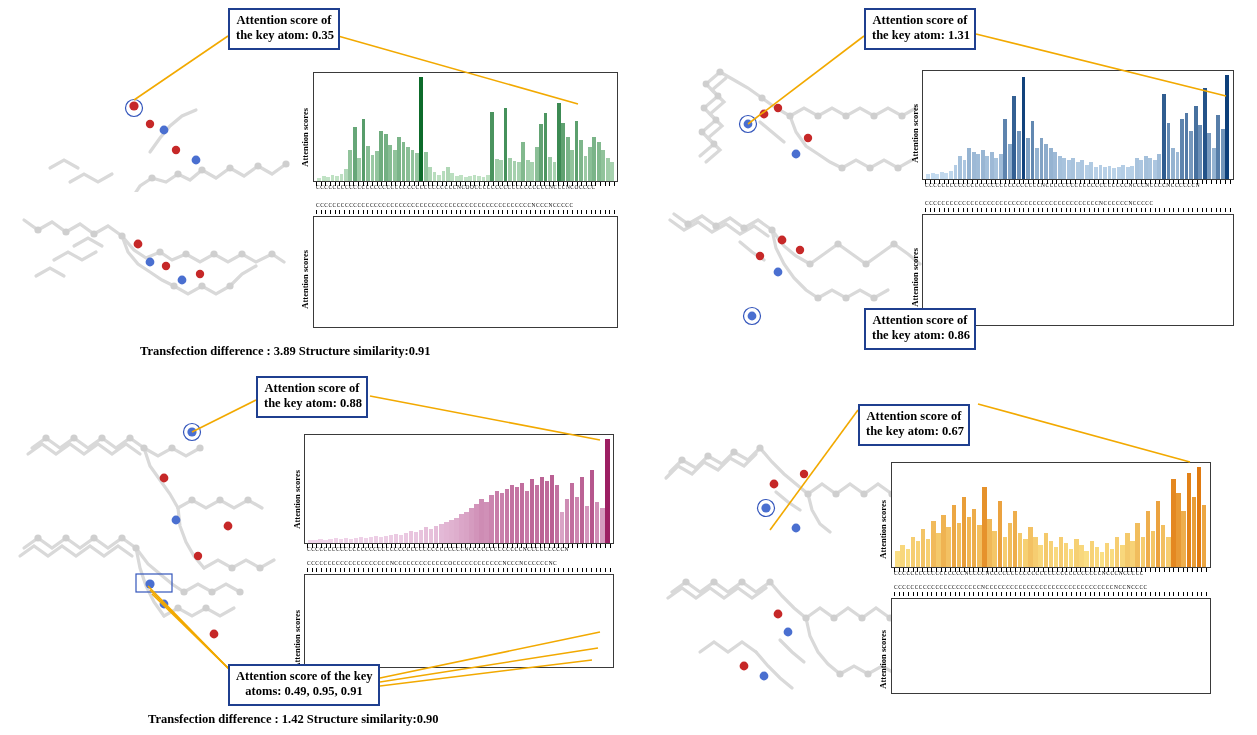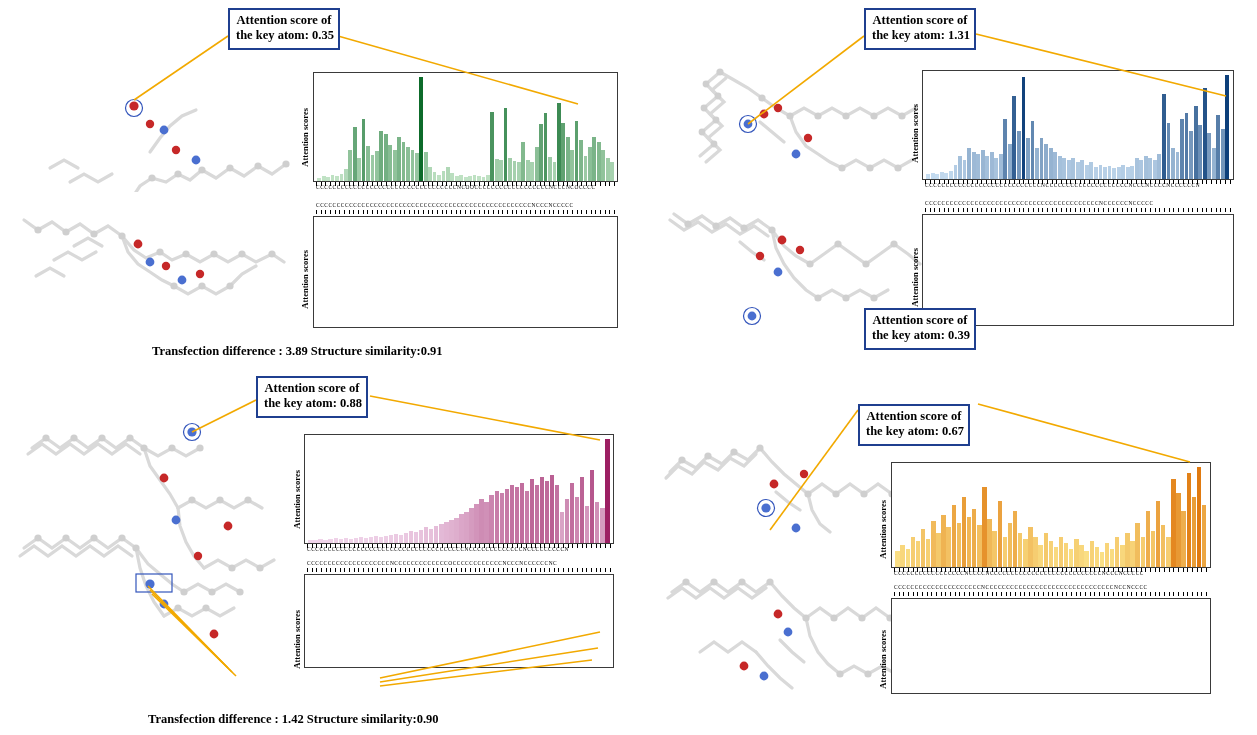--- a/index.html
+++ b/index.html
@@ -431,21 +431,21 @@
   <div class="axis-label" style="left:300px;top:250px;">Attention scores</div>
   <div class="chart" style="left:313px;top:216px;width:305px;height:112px;">
     <div class="bars updown"></div>
   </div>
 
   <div class="callout" style="left:228px;top:8px;width:112px;">
     <span>Attention score of</span>
     <span>the key atom: 0.35</span>
   </div>
 
-  <div class="caption" style="left:152px;top:344px;">Transfection difference : 3.89   Structure similarity:0.91</div>
+  <div class="caption" style="left:140px;top:344px;">Transfection difference : 3.89   Structure similarity:0.91</div>
 
   <svg class="mol" style="left:660px;top:62px;" width="270" height="130" viewBox="0 0 270 130">
     <g stroke="#d9d9d9" stroke-width="3.2" fill="none" stroke-linecap="round">
       <path d="M60,10 L46,22 L58,34 L44,46 L56,58 L42,70 L54,82 L40,94"></path>
       <path d="M66,16 L52,28 L64,40 L50,52 L62,64 L48,76 L60,88 L46,100"></path>
       <path d="M60,10 L74,18 L88,26 L102,36 L116,46 L130,54"></path>
       <path d="M130,54 L144,46 L158,54 L172,46 L186,54 L200,46 L214,54 L228,46 L242,54 L256,46"></path>
       <path d="M130,54 L136,70 L146,84 L158,92 L170,100 L182,106"></path>
       <path d="M182,106 L196,98 L210,106 L224,98 L238,106 L252,98"></path>
       <path d="M100,60 L112,70 L124,80"></path>
@@ -730,21 +730,21 @@
   <div class="chart" style="left:922px;top:214px;width:312px;height:112px;">
     <div class="bars updown"></div>
   </div>
 
   <div class="callout" style="left:864px;top:8px;width:112px;">
     <span>Attention score of</span>
     <span>the key atom: 1.31</span>
   </div>
   <div class="callout" style="left:864px;top:308px;width:112px;">
     <span>Attention score of</span>
-    <span>the key atom: 0.39</span>
+    <span>the key atom: 0.86</span>
   </div>
 
 
   <svg class="mol" style="left:14px;top:408px;" width="290" height="250" viewBox="0 0 290 250">
     <g stroke="#d9d9d9" stroke-width="3.2" fill="none" stroke-linecap="round">
       <path d="M18,40 L32,30 L46,40 L60,30 L74,40 L88,30 L102,40 L116,30 L130,40"></path>
       <path d="M14,46 L28,36 L42,46 L56,36 L70,46 L84,36 L98,46 L112,36 L126,46"></path>
       <path d="M130,40 L144,48 L158,40 L172,48 L186,40"></path>
       <path d="M130,40 L136,58 L146,72 L156,86 L164,100"></path>
       <path d="M164,100 L178,92 L192,100 L206,92 L220,100 L234,92 L248,100"></path>
@@ -1002,20 +1002,24 @@
       <i></i>
     </div>
   <div class="axis-label" style="left:292px;top:610px;">Attention scores</div>
   <div class="chart" style="left:304px;top:574px;width:310px;height:94px;">
     <div class="bars updown"></div>
   </div>
 
   <div class="callout" style="left:256px;top:376px;width:112px;">
     <span>Attention score of</span>
     <span>the key atom: 0.88</span>
+  </div>
+  <div class="callout" style="left:228px;top:664px;width:152px;">
+    <span>Attention score of the key</span>
+    <span>atoms: 0.49, 0.95, 0.91</span>
   </div>
 
   <div class="caption" style="left:148px;top:712px;">Transfection difference : 1.42   Structure similarity:0.90</div>
 
   <svg class="mol" style="left:656px;top:432px;" width="250" height="110" viewBox="0 0 250 110">
     <g stroke="#d9d9d9" stroke-width="3.2" fill="none" stroke-linecap="round">
       <path d="M14,40 L26,28 L40,36 L52,24 L66,32 L78,20 L92,28 L104,16"></path>
       <path d="M10,46 L22,34 L36,42 L48,30 L62,38 L74,26 L88,34 L100,22"></path>
       <path d="M104,16 L116,30 L128,42 L140,52 L152,62"></path>
       <path d="M152,62 L166,52 L180,62 L194,52 L208,62 L222,52 L236,62"></path>

